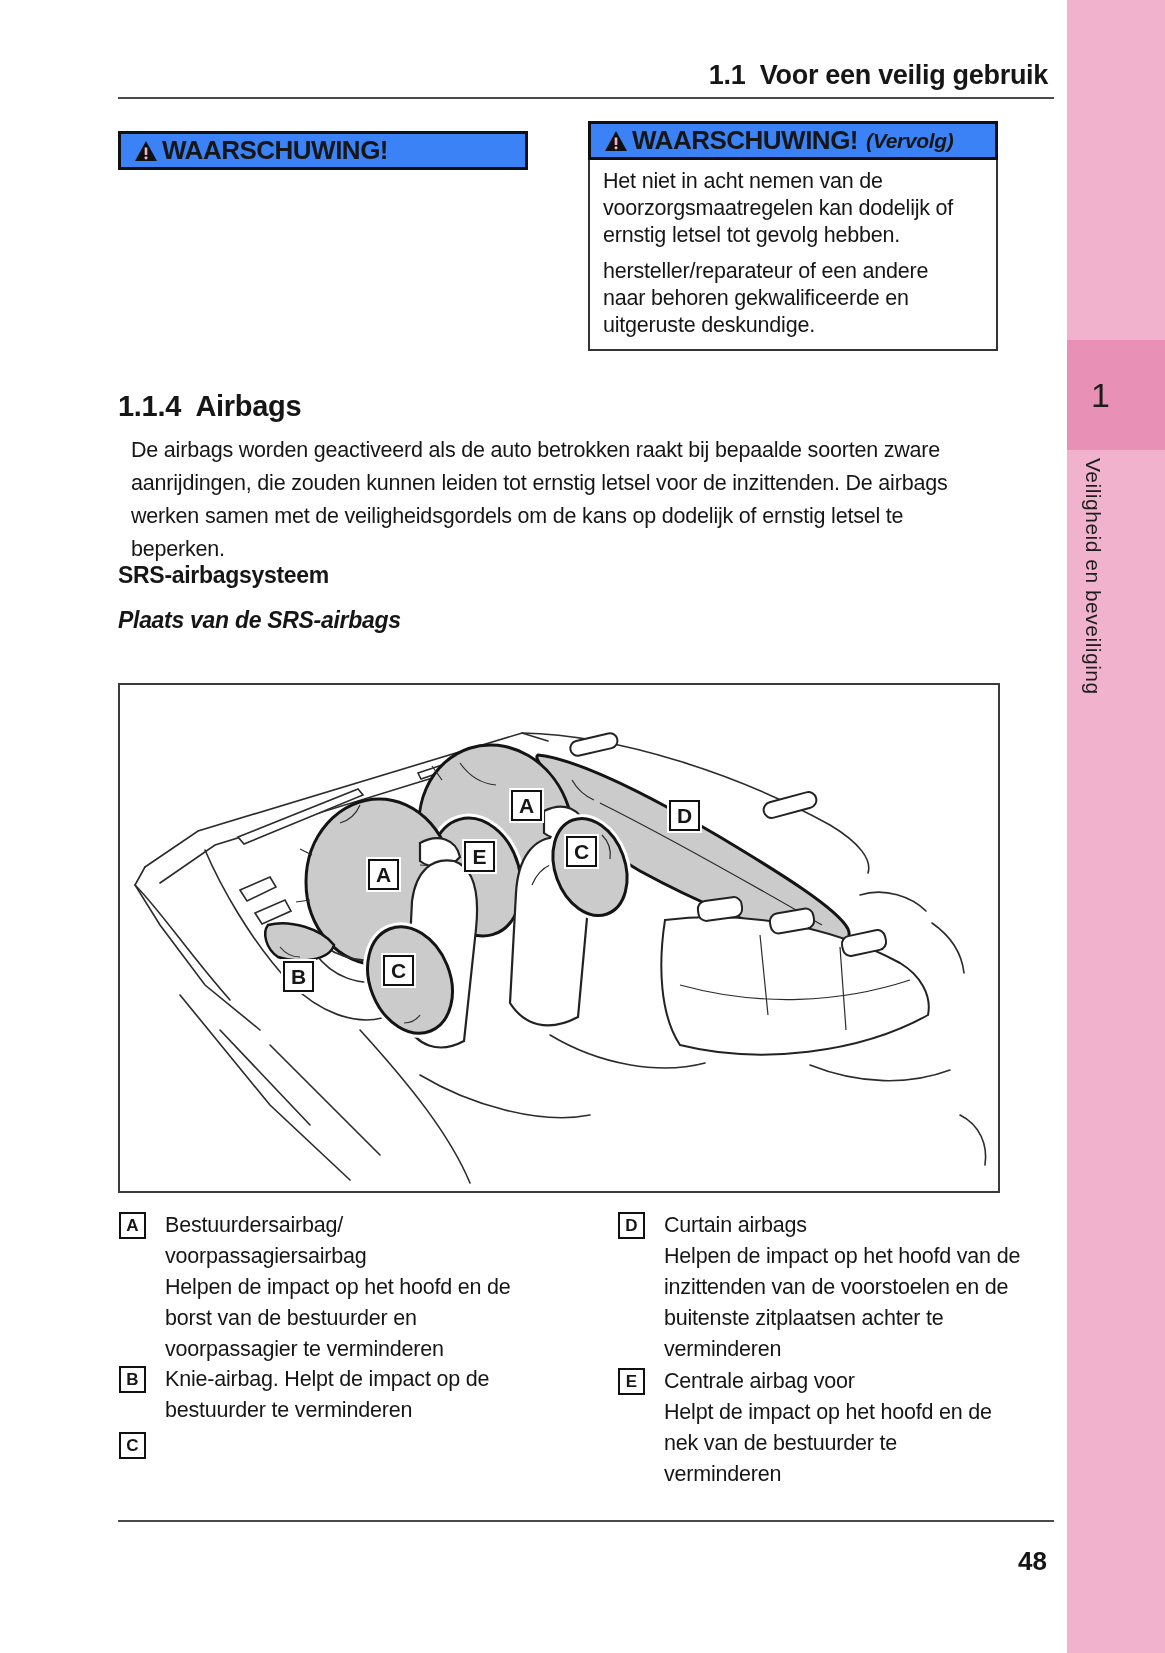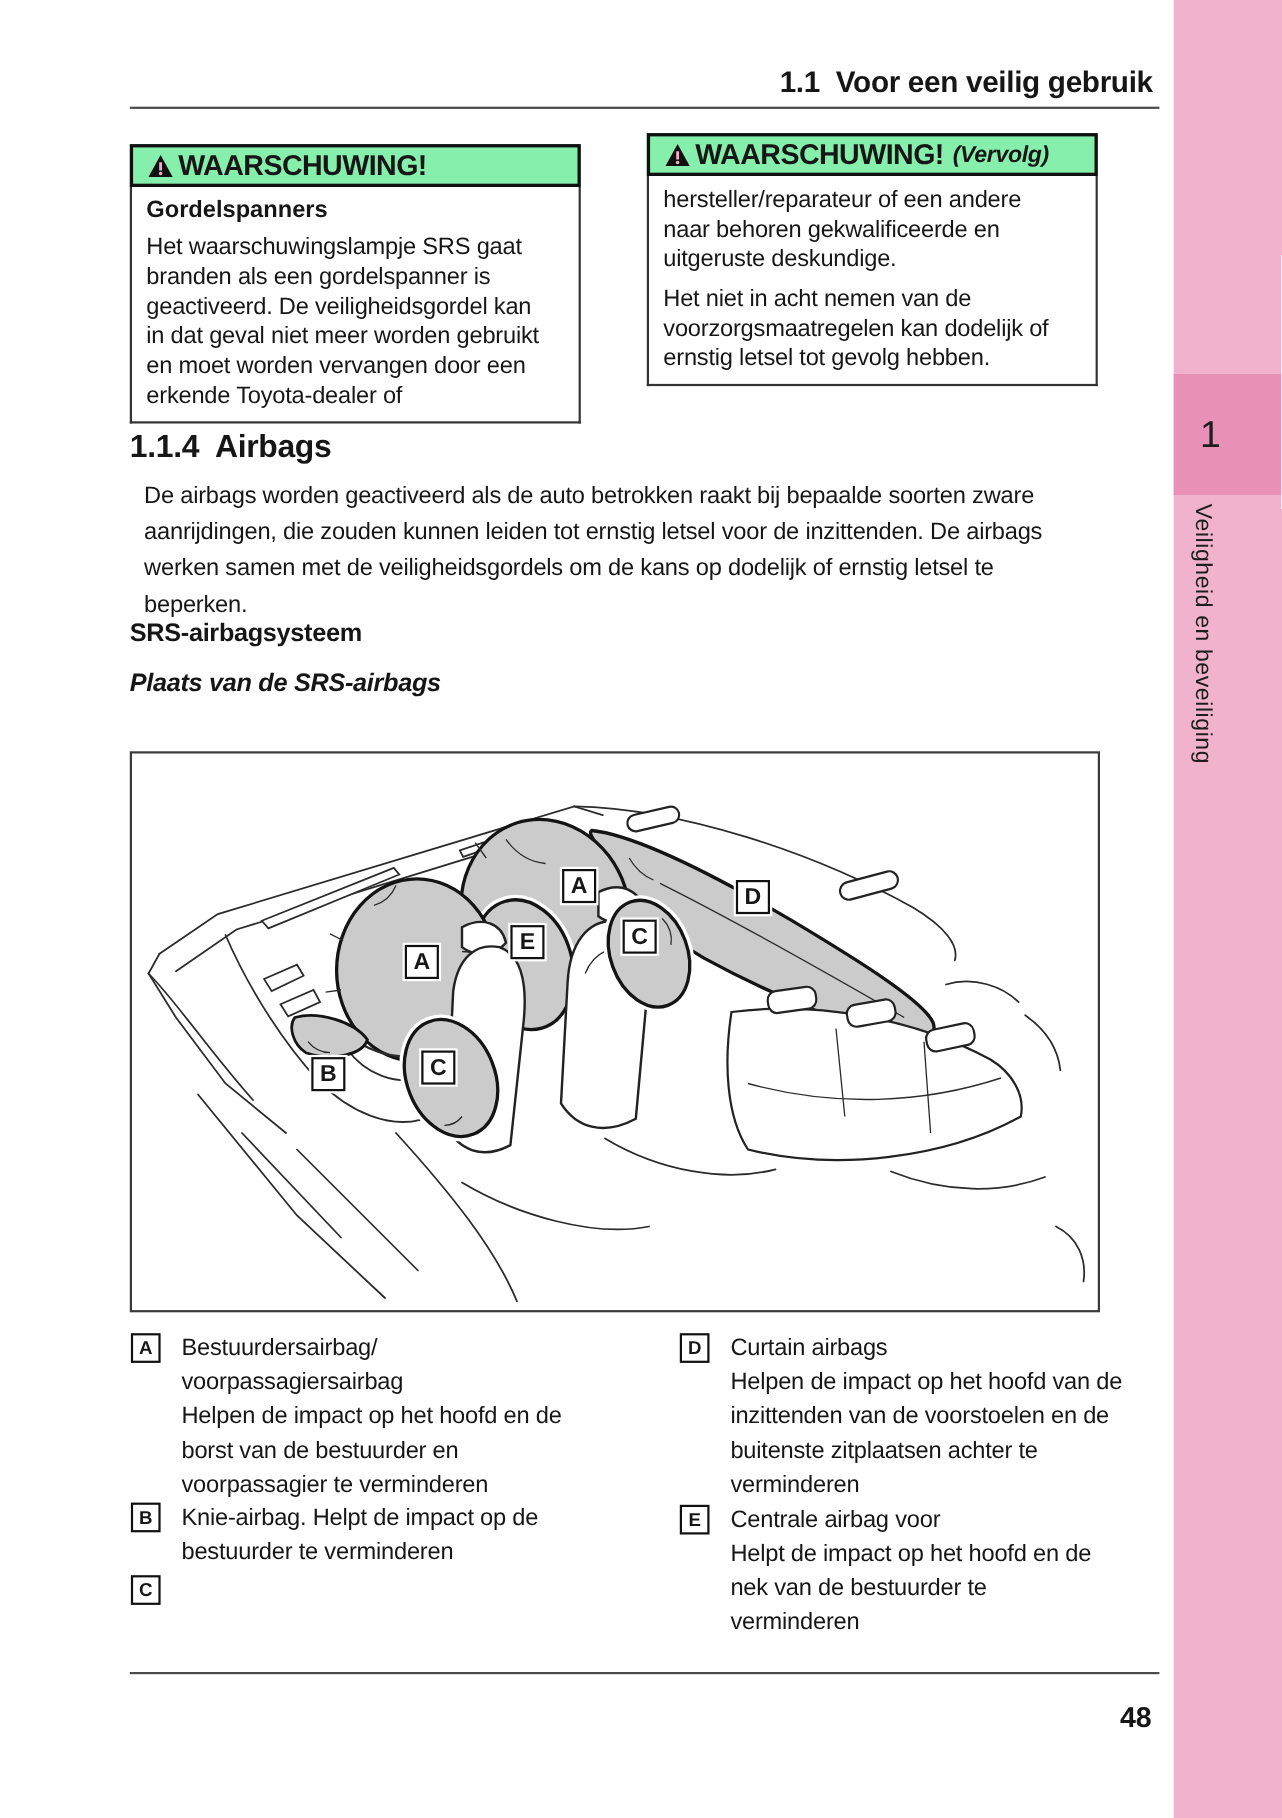--- a/index.html
+++ b/index.html
@@ -17,21 +17,21 @@
   .header-title { position:absolute; top:60px; right:117px; font-size:27px; font-weight:bold; letter-spacing:-0.3px; white-space:pre; }
   .rule { position:absolute; left:118px; width:936px; height:2px; background:#4a4a4a; }
   .rule.top { top:97px; }
   .rule.bottom { top:1520px; }
   .page-number { position:absolute; top:1546px; right:118px; font-size:26px; font-weight:bold; }
 
   
   .warnbox { position:absolute; width:410px; }
   .warnbox.left  { left:118px; top:131px; }
   .warnbox.right { left:588px; top:121px; }
-  .warnbox-header { display:flex; align-items:center; background:#86efac; border:3px solid #101010; height:39px; padding:0 10px 0 13px; }
+  .warnbox-header { display:flex; align-items:center; background:#3b82f6; border:3px solid #101010; height:39px; padding:0 10px 0 13px; }
   .warnbox-header .wtitle { font-size:26px; font-weight:bold; letter-spacing:-0.5px; }
   .warnbox-header .wcont { font-size:21px; font-weight:bold; font-style:italic; margin-left:8px; letter-spacing:-0.3px; }
   .warn-icon { width:24px; height:22px; margin-right:4px; flex:0 0 auto; }
   .warnbox-body { background:#fff; border:2px solid #333; border-top:none; padding:8px 12px 10px 13px; }
   .warnbox-body .sub { font-size:21.5px; font-weight:bold; margin-bottom:8px; }
   .warnbox-body p { font-size:21.5px; line-height:27px; white-space:pre-line; letter-spacing:-0.2px; }
   .warnbox-body p + p { margin-top:9px; }
 
   
   .section-heading { position:absolute; left:118px; top:390px; font-size:29px; font-weight:bold; letter-spacing:-0.3px; white-space:pre; }
@@ -66,49 +66,40 @@
   <div class="rule top"></div>
 
   <div class="warnbox left">
     <div class="warnbox-header">
       <svg class="warn-icon" viewBox="0 0 24 22">
         <path d="M12 1 L23 21 L1 21 Z" fill="#101010"></path>
         <rect x="10.7" y="7.5" width="2.6" height="7.5" fill="#f0adc8"></rect>
         <circle cx="12" cy="17.8" r="1.6" fill="#f0adc8"></circle>
       </svg>
       <span class="wtitle">WAARSCHUWING!</span>
-    </div>
-    <div class="warnbox-body">
-      <div class="sub">Gordelspanners</div>
-      <p>Het waarschuwingslampje SRS gaat
-branden als een gordelspanner is
-geactiveerd. De veiligheidsgordel kan
-in dat geval niet meer worden gebruikt
-en moet worden vervangen door een
-erkende Toyota-dealer of</p>
     </div>
   </div>
 
   <div class="warnbox right">
     <div class="warnbox-header">
       <svg class="warn-icon" viewBox="0 0 24 22">
         <path d="M12 1 L23 21 L1 21 Z" fill="#101010"></path>
         <rect x="10.7" y="7.5" width="2.6" height="7.5" fill="#f0adc8"></rect>
         <circle cx="12" cy="17.8" r="1.6" fill="#f0adc8"></circle>
       </svg>
       <span class="wtitle">WAARSCHUWING!</span>
       <span class="wcont">(Vervolg)</span>
     </div>
     <div class="warnbox-body">
+      <p>Het niet in acht nemen van de
+voorzorgsmaatregelen kan dodelijk of
+ernstig letsel tot gevolg hebben.</p>
       <p>hersteller/reparateur of een andere
 naar behoren gekwalificeerde en
 uitgeruste deskundige.</p>
-      <p>Het niet in acht nemen van de
-voorzorgsmaatregelen kan dodelijk of
-ernstig letsel tot gevolg hebben.</p>
     </div>
   </div>
 
   <div class="section-heading">1.1.4  Airbags</div>
   <div class="intro">De airbags worden geactiveerd als de auto betrokken raakt bij bepaalde soorten zware
 aanrijdingen, die zouden kunnen leiden tot ernstig letsel voor de inzittenden. De airbags
 werken samen met de veiligheidsgordels om de kans op dodelijk of ernstig letsel te
 beperken.</div>
   <div class="sub1">SRS-airbagsysteem</div>
   <div class="sub2">Plaats van de SRS-airbags</div>

